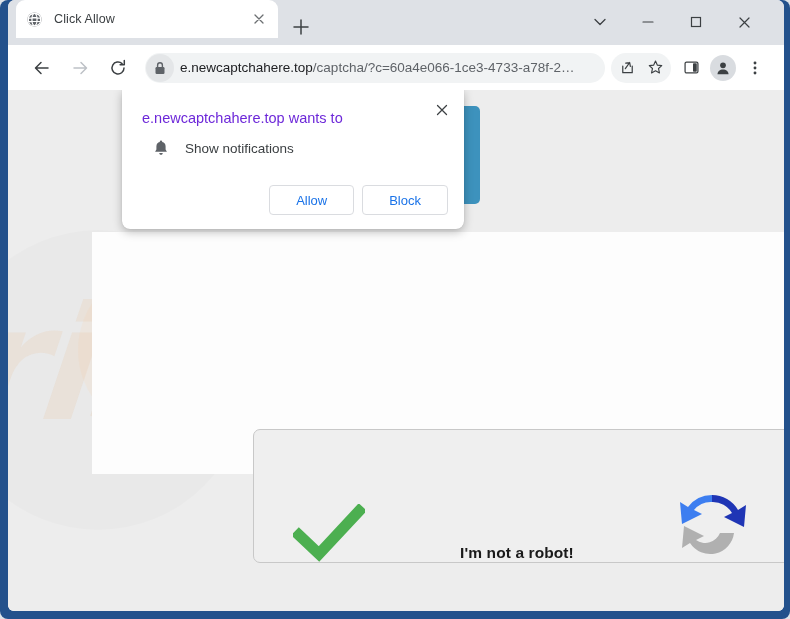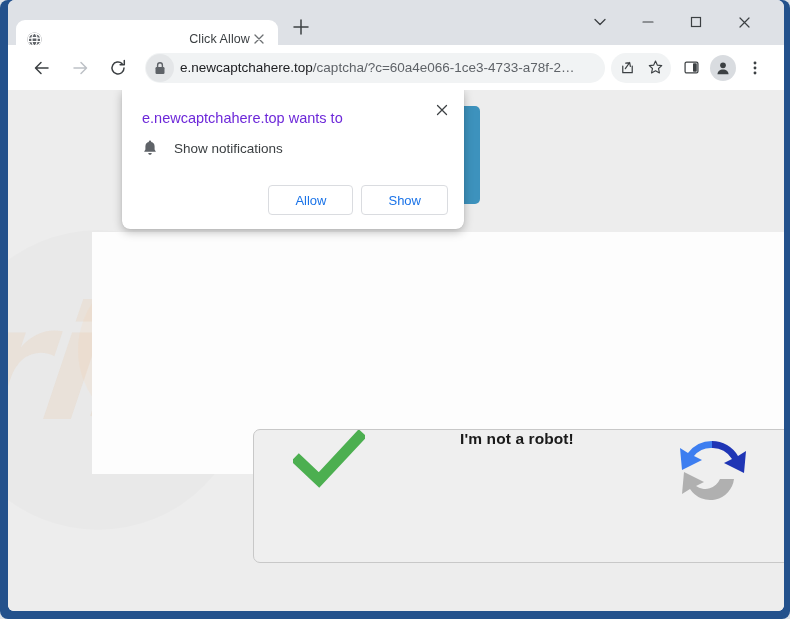--- a/index.html
+++ b/index.html
@@ -28,28 +28,27 @@
   }
 
   
   #tabstrip {
     position: relative;
     height: 45px;
     background: #dee1e6;
   }
   #tab {
     position: absolute;
-    left: 8px; top: 20px;
+    left: 8px; top: 0;
     width: 262px; height: 38px;
     background: #ffffff;
     border-radius: 9px 9px 0 0;
     display: flex;
     align-items: center;
     padding: 8px 10px;
-    text-align: right;
   }
   #tab-favicon {
     width: 17px; height: 17px;
     margin-right: 11px;
     flex: 0 0 auto;
   }
   #tab-title {
     flex: 1 1 auto;
     font-size: 12.5px;
     color: #3c4043;
@@ -219,21 +218,21 @@
 
   
   #captcha-box {
     position: absolute;
     left: 161px; top: 197px;
     width: 538px; height: 134px;
     background: #efefef;
     border: 1px solid #c8c8c8;
     border-radius: 7px;
     display: flex;
-    align-items: flex-start;
+    align-items: flex-end;
   }
   #check-wrap {
     width: 150px;
     display: flex; align-items: center; justify-content: center;
     flex: 0 0 auto;
   }
   #captcha-label {
     flex: 1 1 auto;
     text-align: center;
     font-size: 15.5px;
@@ -264,21 +263,21 @@
     color: #6d28d9;
   }
   #perm-close {
     position: absolute;
     right: 10px; top: 8px;
     width: 24px; height: 24px;
     display: flex; align-items: center; justify-content: center;
   }
   #perm-row {
     position: absolute;
-    left: 18px; top: 48px;
+    left: 29px; top: 48px;
     display: flex; align-items: center;
   }
   #bell-icon { width: 20px; height: 20px; margin-right: 14px; flex: 0 0 auto; }
   #perm-row-label { font-size: 13.5px; color: #3c4043; }
   #perm-actions {
     position: absolute;
     right: 16px; bottom: 14px;
     display: flex;
   }
   .perm-btn {
@@ -459,19 +458,19 @@
           <span id="bell-icon">
             <svg width="20" height="20" viewBox="0 0 20 20">
               <path d="M10 2.4a1.2 1.2 0 011.2 1.2v.5a4.6 4.6 0 013.4 4.4v3.1l1.3 2.2H4.1l1.3-2.2V8.5a4.6 4.6 0 013.4-4.4v-.5A1.2 1.2 0 0110 2.4z" fill="#5f6368"></path>
               <path d="M8.2 15.1h3.6a1.8 1.8 0 01-3.6 0z" fill="#5f6368"></path>
             </svg>
           </span>
           <span id="perm-row-label">Show notifications</span>
         </div>
         <div id="perm-actions">
           <div class="perm-btn">Allow</div>
-          <div class="perm-btn">Show</div>
+          <div class="perm-btn">Block</div>
         </div>
       </div>
 
     </div>
   </div>
 </div>
 
 </body></html>

